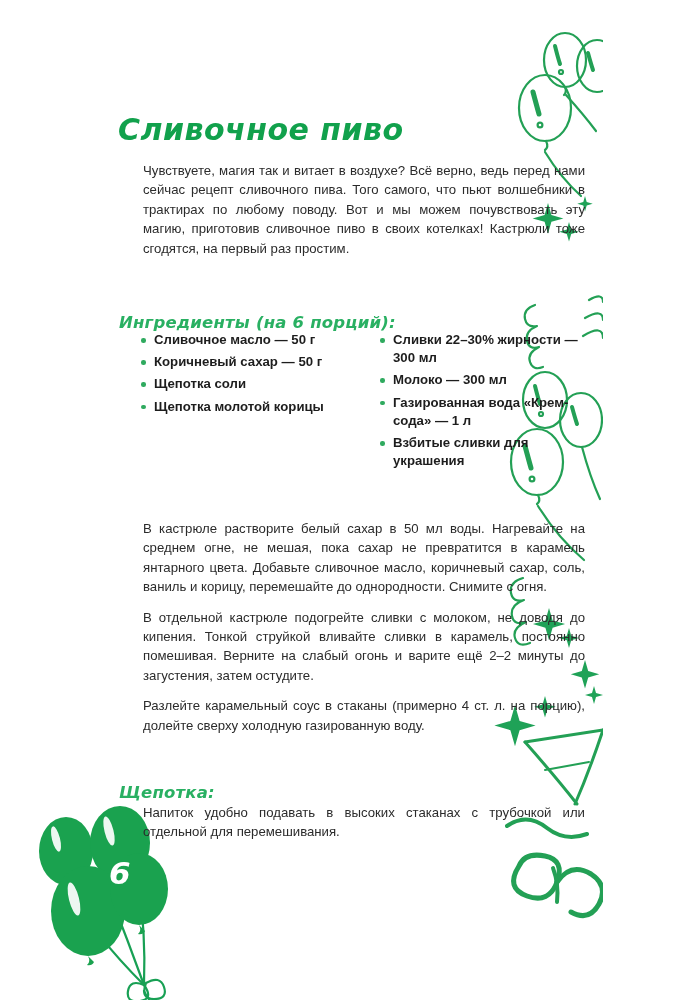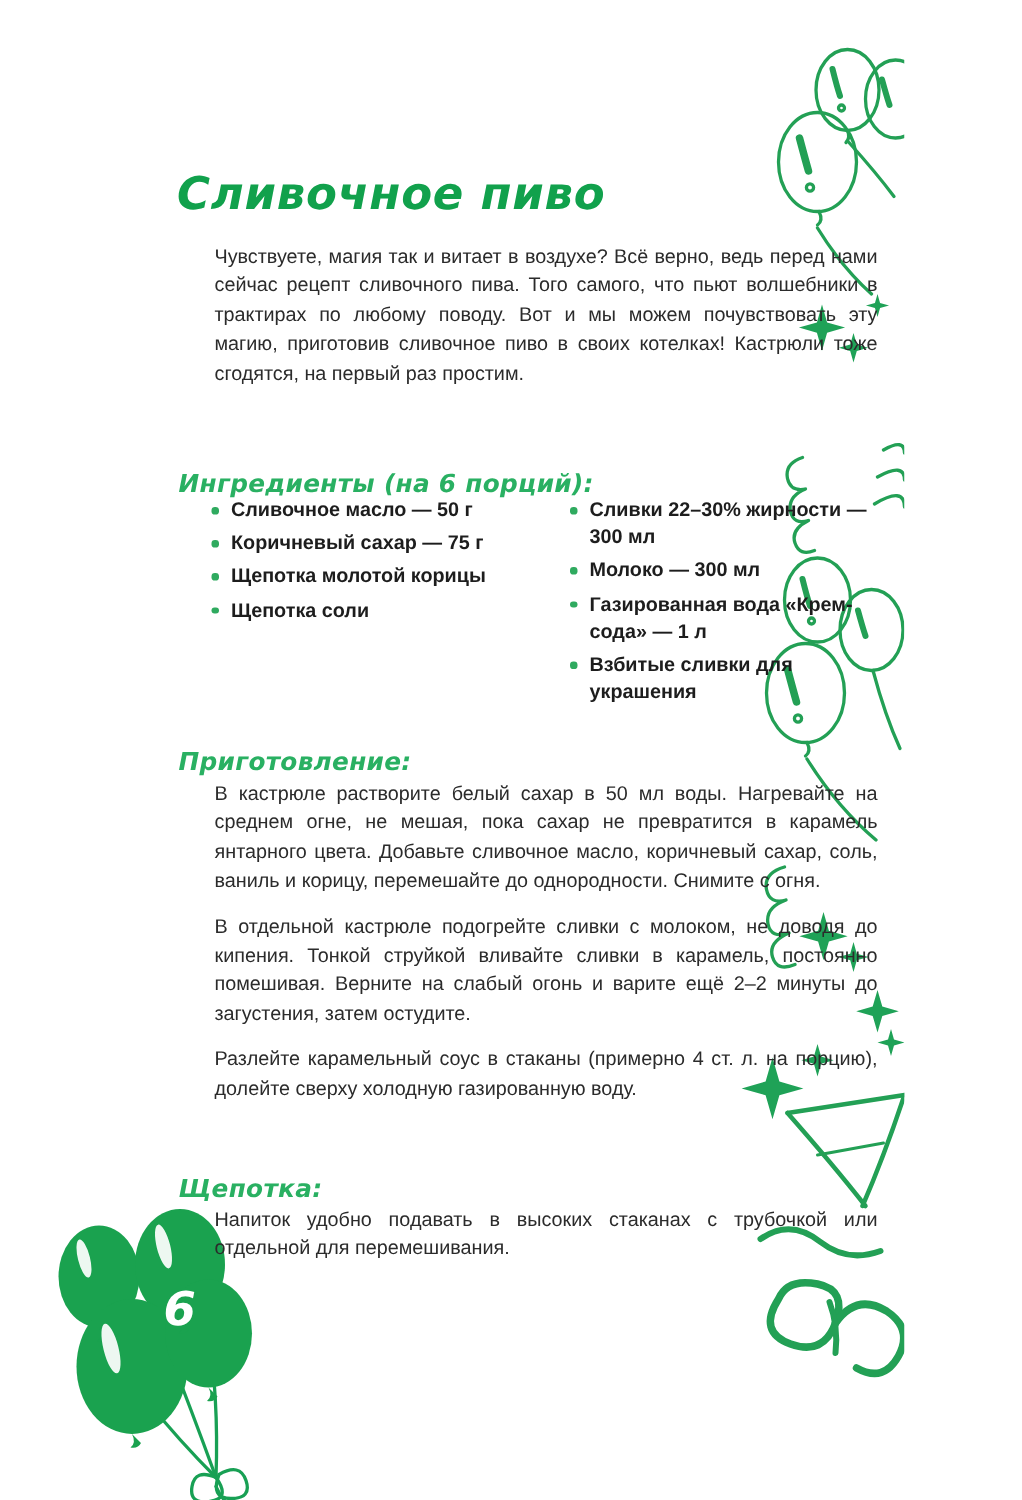--- a/index.html
+++ b/index.html
@@ -253,36 +253,35 @@
     <div class="block" id="intro-block" style="top:161px;">
       <p class="body">Чувствуете, магия так и витает в воздухе? Всё верно, ведь перед нами сейчас рецепт сливочного пива. Того самого, что пьют волшебники в трактирах по любому поводу. Вот и мы можем почувствовать эту магию, приготовив сливочное пиво в своих котелках! Кастрюли тоже сгодятся, на первый раз простим.</p>
     </div>
 
     <h2 class="section-heading" id="heading-ingredients" style="top:299px;">Ингредиенты (на 6 порций):</h2>
 
     <div id="ingredients-columns">
       <div class="col">
         <ul class="ing">
           <li>Сливочное масло — 50 г</li>
-          <li>Коричневый сахар — 75 г</li>
+          <li>Коричневый сахар — 50 г</li>
+          <li>Щепотка соли</li>
           <li>Щепотка молотой корицы</li>
-          <li>Щепотка соли</li>
         </ul>
       </div>
       <div class="col">
         <ul class="ing">
           <li>Сливки 22–30% жирности — 300 мл</li>
           <li>Молоко — 300 мл</li>
           <li>Газированная вода «Крем-сода» — 1 л</li>
           <li>Взбитые сливки для украшения</li>
         </ul>
       </div>
     </div>
 
-    <h2 class="section-heading" id="heading-preparation" style="top:484px;">Приготовление:</h2>
 
     <div class="block" id="preparation-block" style="top:519px;">
       <p class="body">В кастрюле растворите белый сахар в 50 мл воды. Нагревайте на среднем огне, не мешая, пока сахар не превратится в карамель янтарного цвета. Добавьте сливочное масло, коричневый сахар, соль, ваниль и корицу, перемешайте до однородности. Снимите с огня.</p>
       <p class="body">В отдельной кастрюле подогрейте сливки с молоком, не доводя до кипения. Тонкой струйкой вливайте сливки в карамель, постоянно помешивая. Верните на слабый огонь и варите ещё 2–2 минуты до загустения, затем остудите.</p>
       <p class="body">Разлейте карамельный соус в стаканы (примерно 4 ст. л. на порцию), долейте сверху холодную газированную воду.</p>
     </div>
 
     <h2 class="section-heading" id="heading-serving" style="top:769px;">Щепотка:</h2>
 
     <div class="block" id="serving-block" style="top:803px;">

